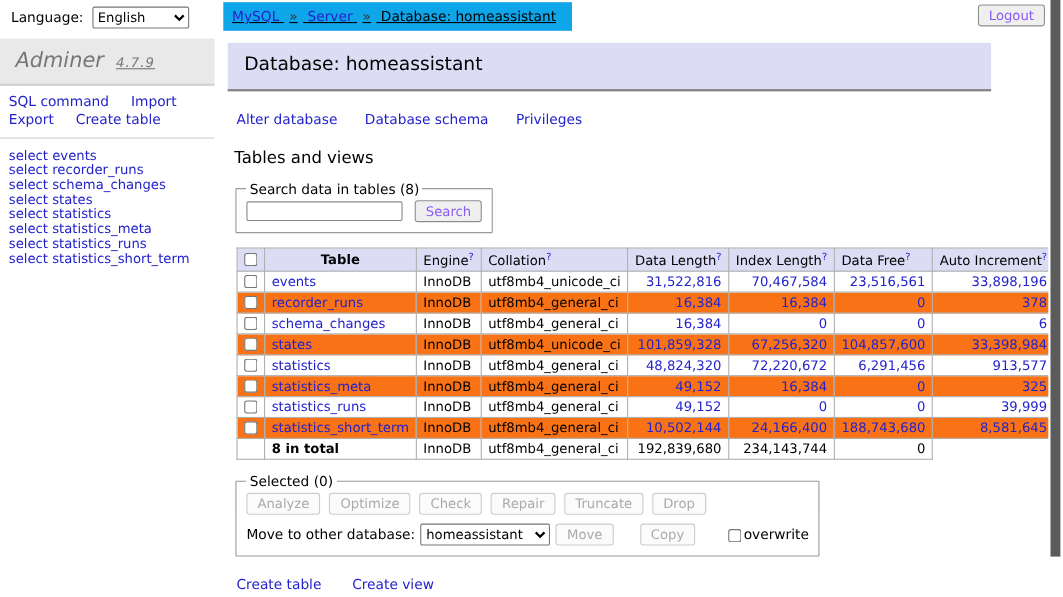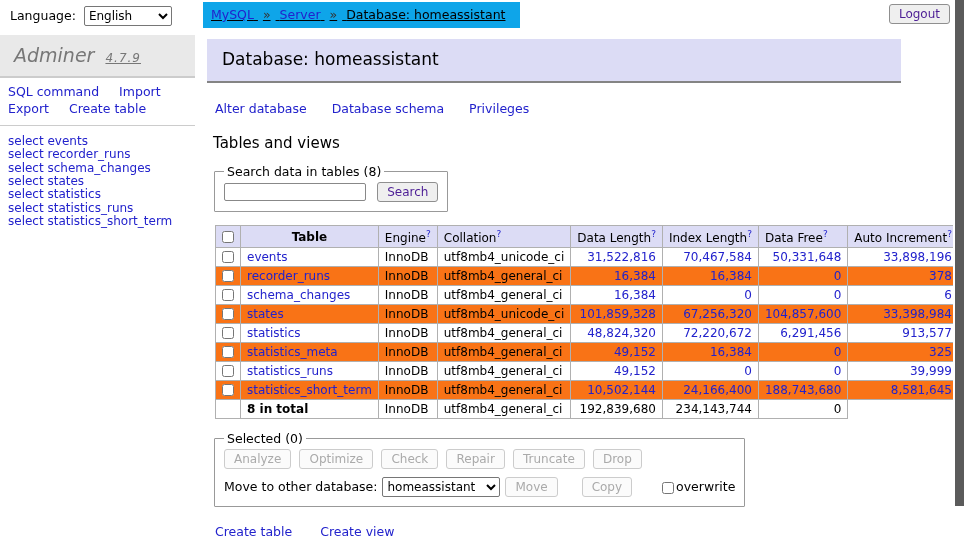--- a/index.html
+++ b/index.html
@@ -35,21 +35,21 @@
   .table-links { padding:9px 0 0 8px; font-size:12px; }
   .table-links a { display:block; line-height:13.4px; }
 
   
   .breadcrumb {
     display:inline-block; background:#0ea5e9; margin:2px 0 0 -4px;
     padding:5px 14px 6px 8px; font-size:12.5px; white-space:nowrap;text-decoration:underline;
   }
   .breadcrumb .sep { color:#333; margin:0 5px; }
   button {
-    font-family:inherit; font-size:12px; color:#4c1d95;
+    font-family:inherit; font-size:12px; color:#8b5cf6;
     background:#efefef; border:1px solid #8f8f8f; border-radius:3px;
     padding:2px 9px; cursor:pointer;
   }
   button:disabled { background:#fbfbfb; border-color:#ccc; color:#aaa; cursor:default; }
   #logout { position:absolute; top:4px; right:16px; }
 
   
   #content { position:absolute; left:207px; top:0; width:694px; }
   h2.page-title {
     margin:11px 0 0; background:#dcdcf5; border-bottom:2px solid #848484;
@@ -125,20 +125,21 @@
       <a class="link">Create table</a>
     </div>
   </div>
 
   <div class="table-links">
       <a class="link">select events</a>
       <a class="link">select recorder_runs</a>
       <a class="link">select schema_changes</a>
       <a class="link">select states</a>
       <a class="link">select statistics</a>
+      <a class="link">select statistics_meta</a>
       <a class="link">select statistics_runs</a>
       <a class="link">select statistics_short_term</a>
     </div>
 </div>
 
 <button id="logout">Logout</button>
 
 <div id="content">
 
   <div class="breadcrumb">
@@ -182,21 +183,21 @@
       </tr>
     </thead>
     <tbody>
         <tr>
     <td class="check"><input type="checkbox" style=""></td>
     <th><a class="link">events</a></th>
     <td>InnoDB</td>
     <td>utf8mb4_unicode_ci</td>
     <td class="num"><a class="link">31,522,816</a></td>
     <td class="num"><a class="link">70,467,584</a></td>
-    <td class="num"><a class="link">50,331,648</a></td>
+    <td class="num"><a class="link">23,516,561</a></td>
     <td class="num"><a class="link">33,898,196</a></td>
 
   </tr>
         <tr class="even">
     <td class="check"><input type="checkbox" style=""></td>
     <th><a class="link">recorder_runs</a></th>
     <td>InnoDB</td>
     <td>utf8mb4_general_ci</td>
     <td class="num"><a class="link">16,384</a></td>
     <td class="num"><a class="link">16,384</a></td>

